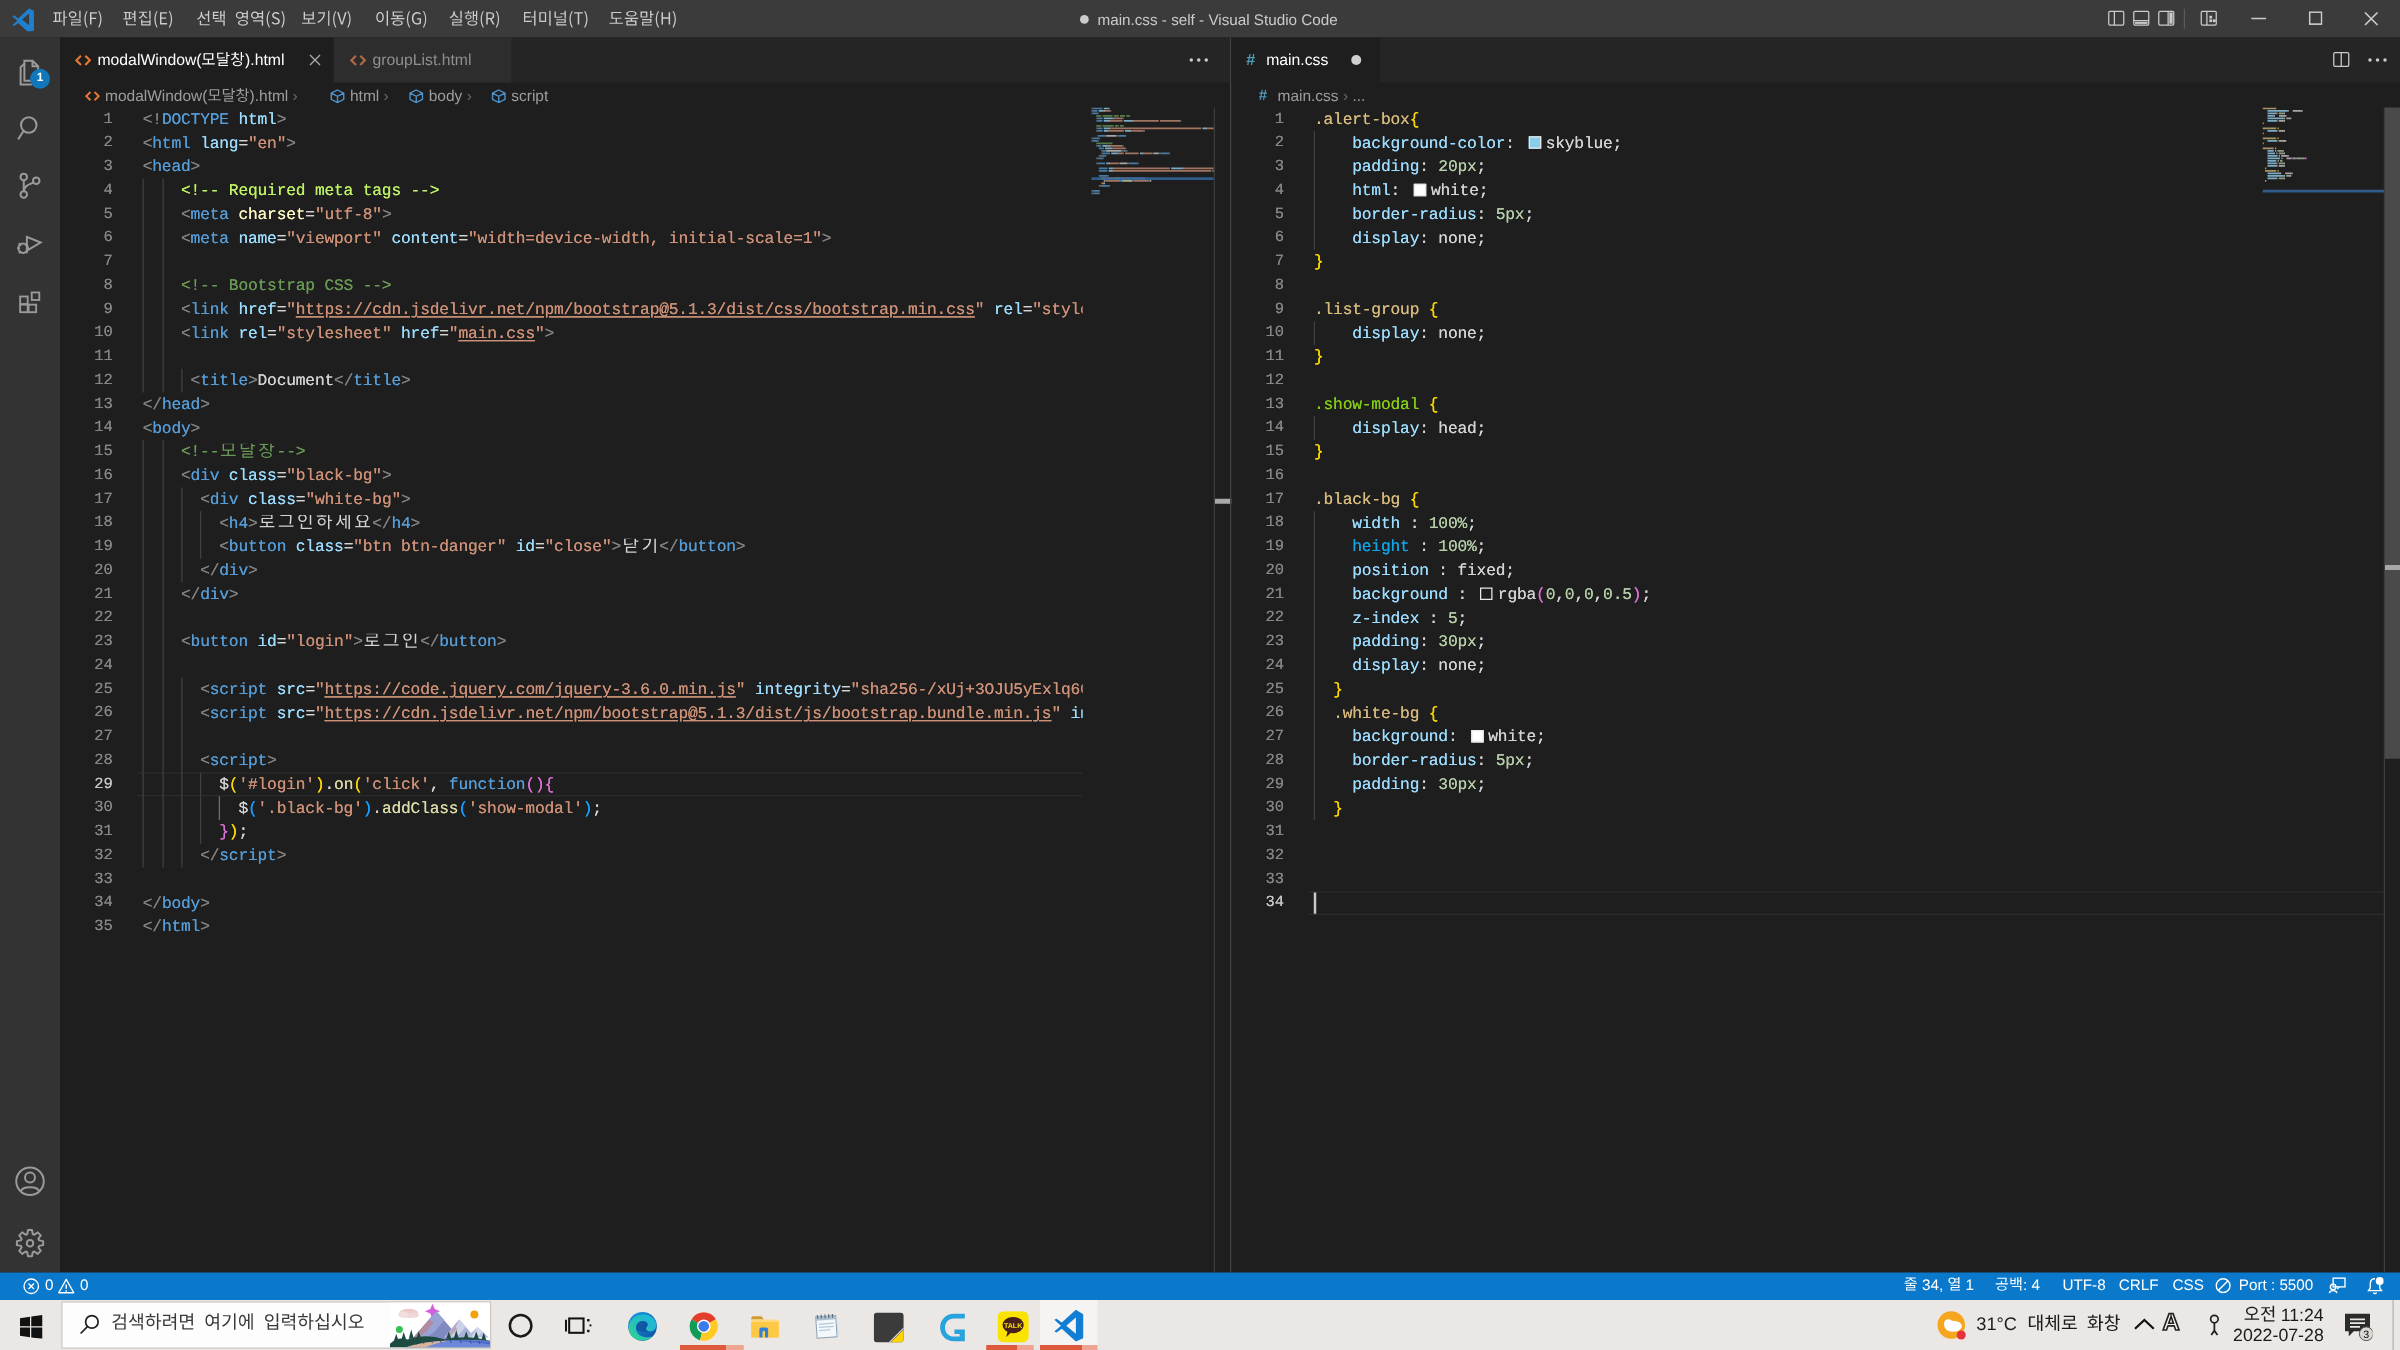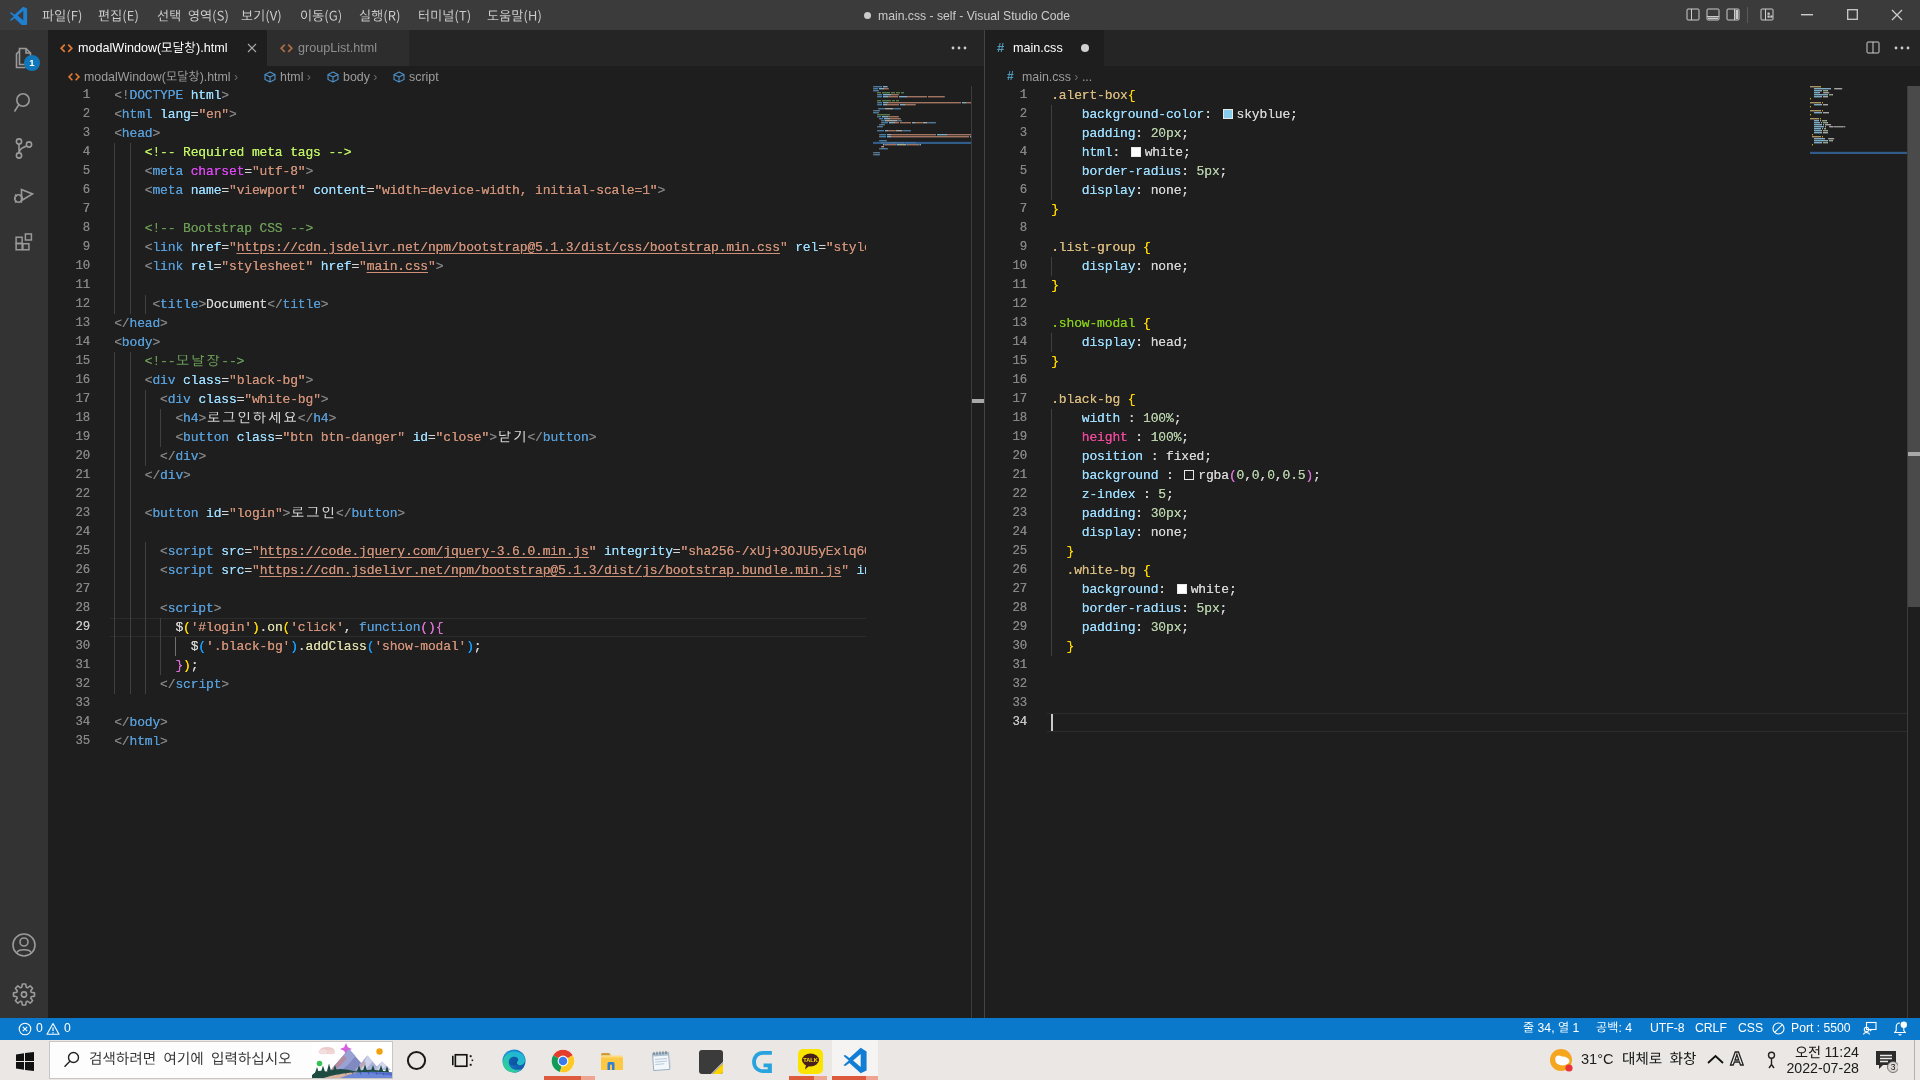--- a/index.html
+++ b/index.html
@@ -155,21 +155,21 @@
     <div class="cl" style="left:66.2px;top:0px"><span style="color:#808080">&lt;!</span><span style="color:#569cd6">DOCTYPE</span><span style="color:#d4d4d4"> </span><span style="color:#9cdcfe">html</span><span style="color:#808080">&gt;</span></div>
     <div class="lnum" style="left:0px;top:19px;color:#858585">2</div>
     <div class="cl" style="left:66.2px;top:19px"><span style="color:#808080">&lt;</span><span style="color:#569cd6">html</span><span style="color:#d4d4d4"> </span><span style="color:#9cdcfe">lang</span><span style="color:#d4d4d4">=</span><span style="color:#ce9178">"en"</span><span style="color:#808080">&gt;</span></div>
     <div class="lnum" style="left:0px;top:38px;color:#858585">3</div>
     <div class="cl" style="left:66.2px;top:38px"><span style="color:#808080">&lt;</span><span style="color:#569cd6">head</span><span style="color:#808080">&gt;</span></div>
     <div class="lnum" style="left:0px;top:57px;color:#858585">4</div>
     <div class="cl" style="left:66.2px;top:57px"><span style="color:#d4d4d4">    </span><span style="color:#bef264">&lt;!-- Required meta tags --&gt;</span></div>
     <div class="ig" style="left:66.2px;top:57px"></div>
     <div class="ig" style="left:81.5px;top:57px"></div>
     <div class="lnum" style="left:0px;top:76px;color:#858585">5</div>
-    <div class="cl" style="left:66.2px;top:76px"><span style="color:#d4d4d4">    </span><span style="color:#808080">&lt;</span><span style="color:#569cd6">meta</span><span style="color:#d4d4d4"> </span><span style="color:#d946ef">charset</span><span style="color:#d4d4d4">=</span><span style="color:#ce9178">"utf-8"</span><span style="color:#808080">&gt;</span></div>
+    <div class="cl" style="left:66.2px;top:76px"><span style="color:#d4d4d4">    </span><span style="color:#808080">&lt;</span><span style="color:#569cd6">meta</span><span style="color:#d4d4d4"> </span><span style="color:#fef9c3">charset</span><span style="color:#d4d4d4">=</span><span style="color:#ce9178">"utf-8"</span><span style="color:#808080">&gt;</span></div>
     <div class="ig" style="left:66.2px;top:76px"></div>
     <div class="ig" style="left:81.5px;top:76px"></div>
     <div class="lnum" style="left:0px;top:95px;color:#858585">6</div>
     <div class="cl" style="left:66.2px;top:95px"><span style="color:#d4d4d4">    </span><span style="color:#808080">&lt;</span><span style="color:#569cd6">meta</span><span style="color:#d4d4d4"> </span><span style="color:#9cdcfe">name</span><span style="color:#d4d4d4">=</span><span style="color:#ce9178">"viewport"</span><span style="color:#d4d4d4"> </span><span style="color:#9cdcfe">content</span><span style="color:#d4d4d4">=</span><span style="color:#ce9178">"width=device-width, initial-scale=1"</span><span style="color:#808080">&gt;</span></div>
     <div class="ig" style="left:66.2px;top:95px"></div>
     <div class="ig" style="left:81.5px;top:95px"></div>
     <div class="lnum" style="left:0px;top:114px;color:#858585">7</div>
     <div class="ig" style="left:66.2px;top:114px"></div>
     <div class="ig" style="left:81.5px;top:114px"></div>
     <div class="lnum" style="left:0px;top:133px;color:#858585">8</div>
@@ -538,21 +538,21 @@
     <div class="ig" style="left:66.2px;top:247px"></div>
     <div class="lnum" style="left:0px;top:266px;color:#858585">15</div>
     <div class="cl" style="left:66.2px;top:266px"><span style="color:#ffd700">}</span></div>
     <div class="lnum" style="left:0px;top:285px;color:#858585">16</div>
     <div class="lnum" style="left:0px;top:304px;color:#858585">17</div>
     <div class="cl" style="left:66.2px;top:304px"><span style="color:#d7ba7d">.black-bg</span><span style="color:#d4d4d4"> </span><span style="color:#ffd700">{</span></div>
     <div class="lnum" style="left:0px;top:323px;color:#858585">18</div>
     <div class="cl" style="left:66.2px;top:323px"><span style="color:#d4d4d4">    </span><span style="color:#9cdcfe">width</span><span style="color:#d4d4d4"> : </span><span style="color:#b5cea8">100%</span><span style="color:#d4d4d4">;</span></div>
     <div class="ig" style="left:66.2px;top:323px"></div>
     <div class="lnum" style="left:0px;top:342px;color:#858585">19</div>
-    <div class="cl" style="left:66.2px;top:342px"><span style="color:#d4d4d4">    </span><span style="color:#ec4899">height</span><span style="color:#d4d4d4"> : </span><span style="color:#b5cea8">100%</span><span style="color:#d4d4d4">;</span></div>
+    <div class="cl" style="left:66.2px;top:342px"><span style="color:#d4d4d4">    </span><span style="color:#0ea5e9">height</span><span style="color:#d4d4d4"> : </span><span style="color:#b5cea8">100%</span><span style="color:#d4d4d4">;</span></div>
     <div class="ig" style="left:66.2px;top:342px"></div>
     <div class="lnum" style="left:0px;top:361px;color:#858585">20</div>
     <div class="cl" style="left:66.2px;top:361px"><span style="color:#d4d4d4">    </span><span style="color:#9cdcfe">position</span><span style="color:#d4d4d4"> : </span><span style="color:#d4d4d4">fixed</span><span style="color:#d4d4d4">;</span></div>
     <div class="ig" style="left:66.2px;top:361px"></div>
     <div class="lnum" style="left:0px;top:380px;color:#858585">21</div>
     <div class="cl" style="left:66.2px;top:380px"><span style="color:#d4d4d4">    </span><span style="color:#9cdcfe">background</span><span style="color:#d4d4d4"> : </span><span class="swb"><span class="sw" style="background:transparent"></span></span><span style="color:#d4d4d4">rgba</span><span style="color:#da70d6">(</span><span style="color:#b5cea8">0</span><span style="color:#d4d4d4">,</span><span style="color:#b5cea8">0</span><span style="color:#d4d4d4">,</span><span style="color:#b5cea8">0</span><span style="color:#d4d4d4">,</span><span style="color:#b5cea8">0.5</span><span style="color:#da70d6">)</span><span style="color:#d4d4d4">;</span></div>
     <div class="ig" style="left:66.2px;top:380px"></div>
     <div class="lnum" style="left:0px;top:399px;color:#858585">22</div>
     <div class="cl" style="left:66.2px;top:399px"><span style="color:#d4d4d4">    </span><span style="color:#9cdcfe">z-index</span><span style="color:#d4d4d4"> : </span><span style="color:#b5cea8">5</span><span style="color:#d4d4d4">;</span></div>
     <div class="ig" style="left:66.2px;top:399px"></div>

